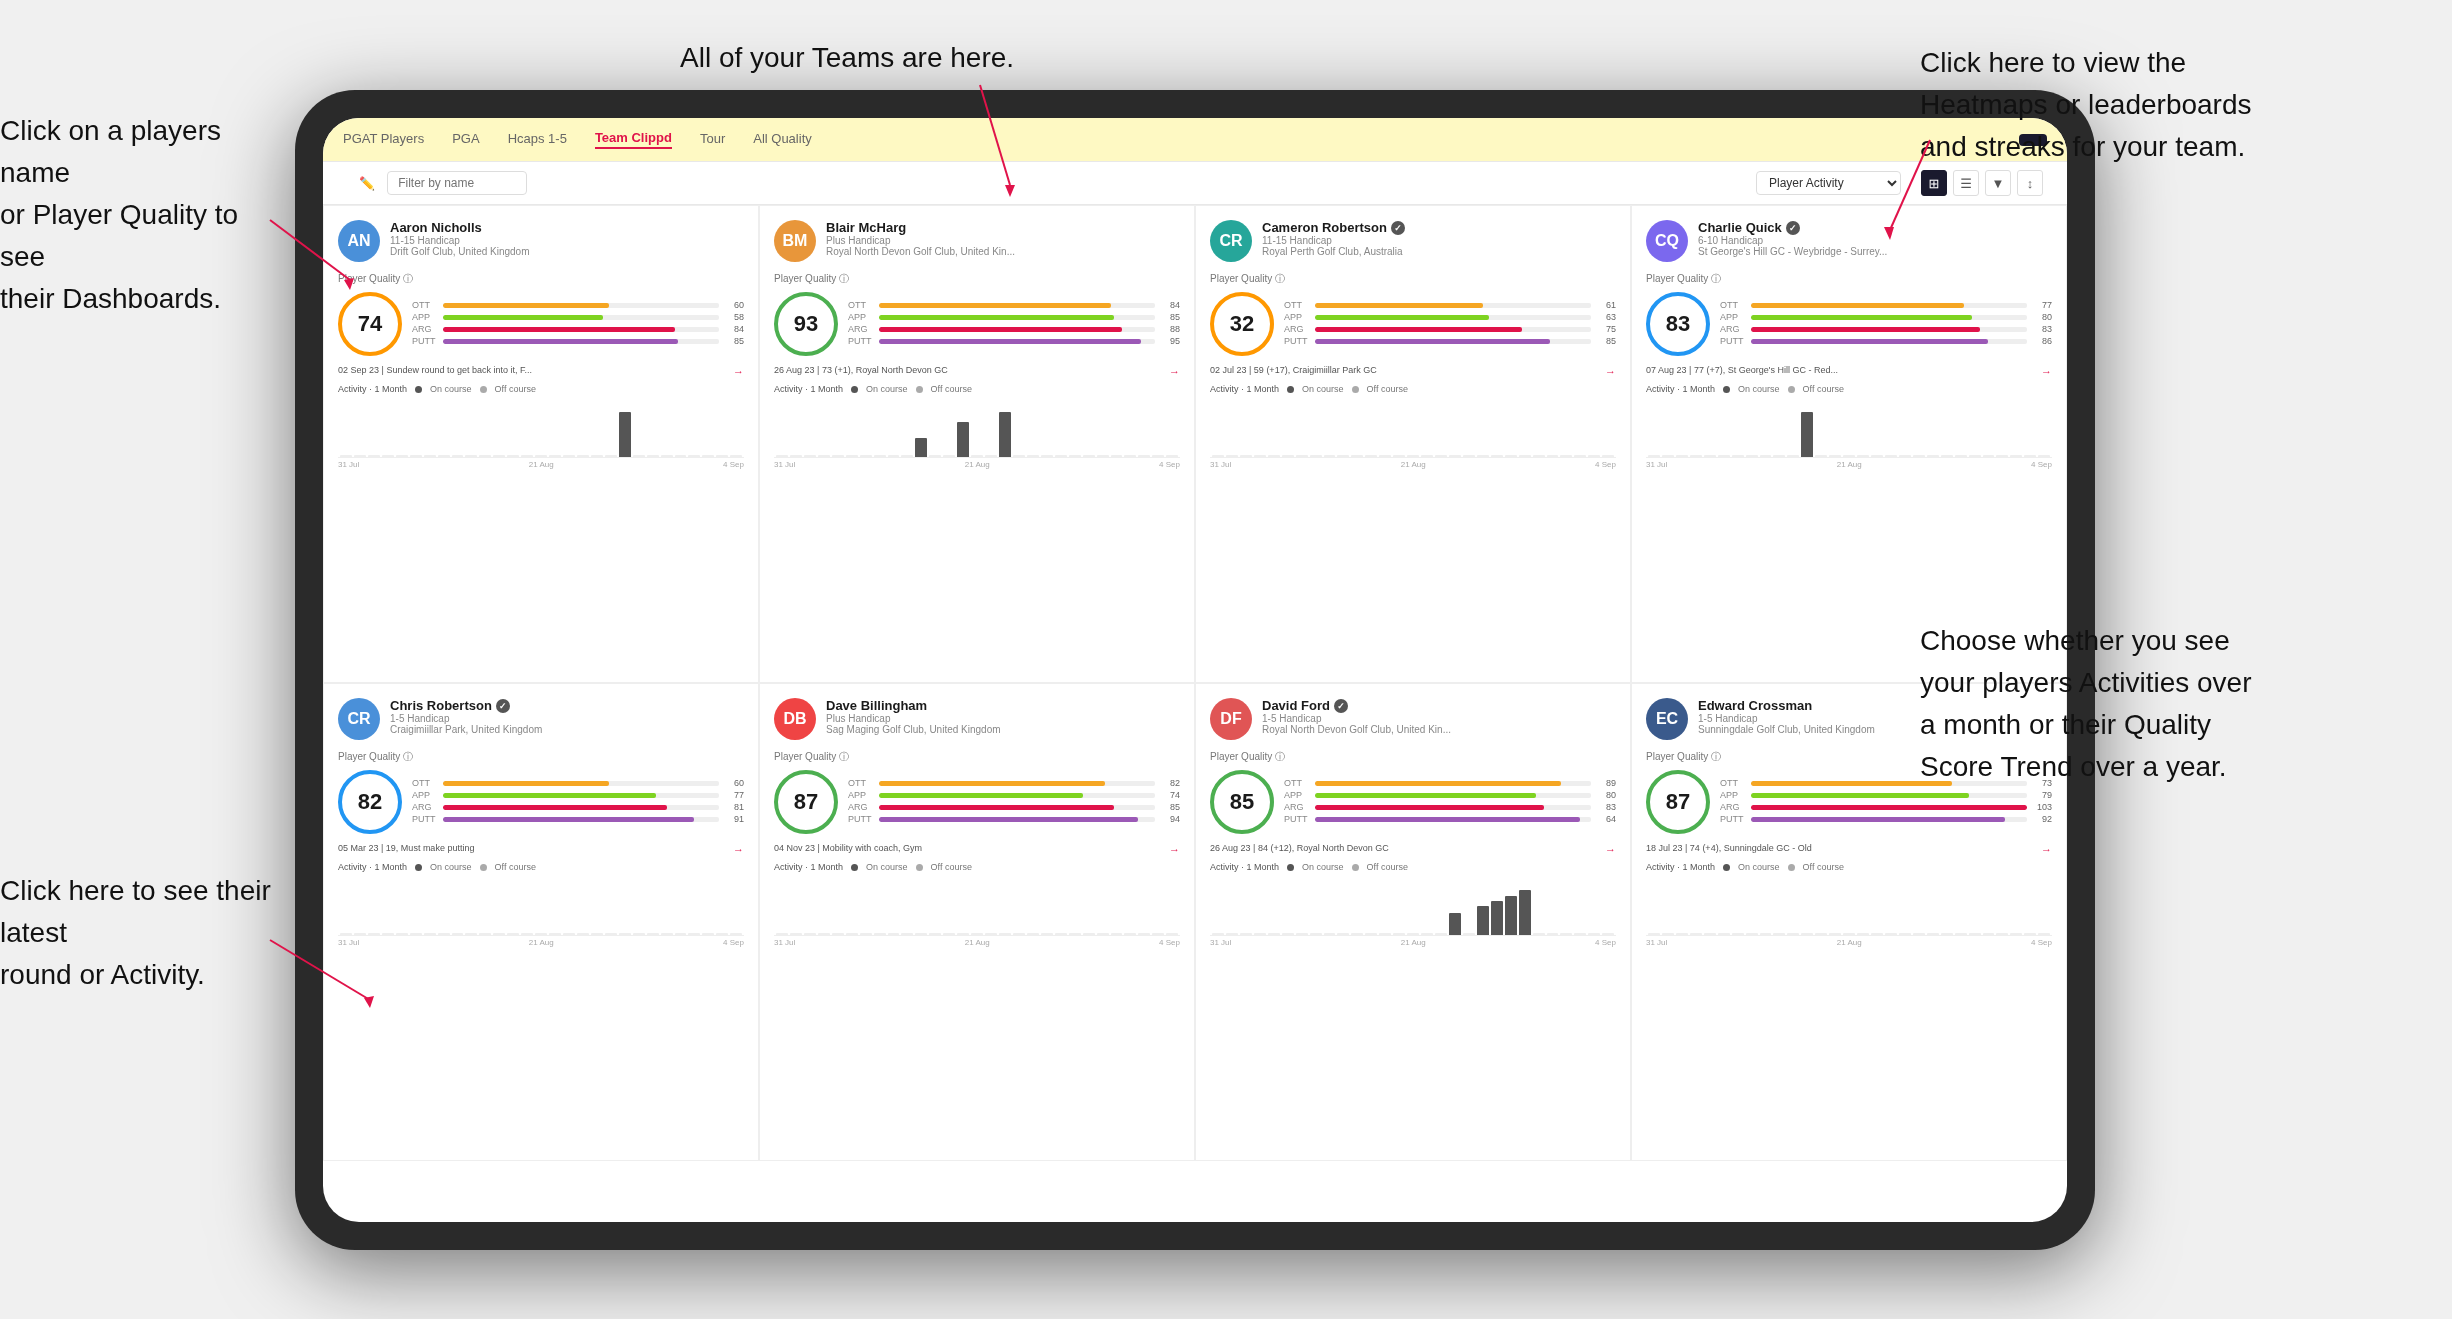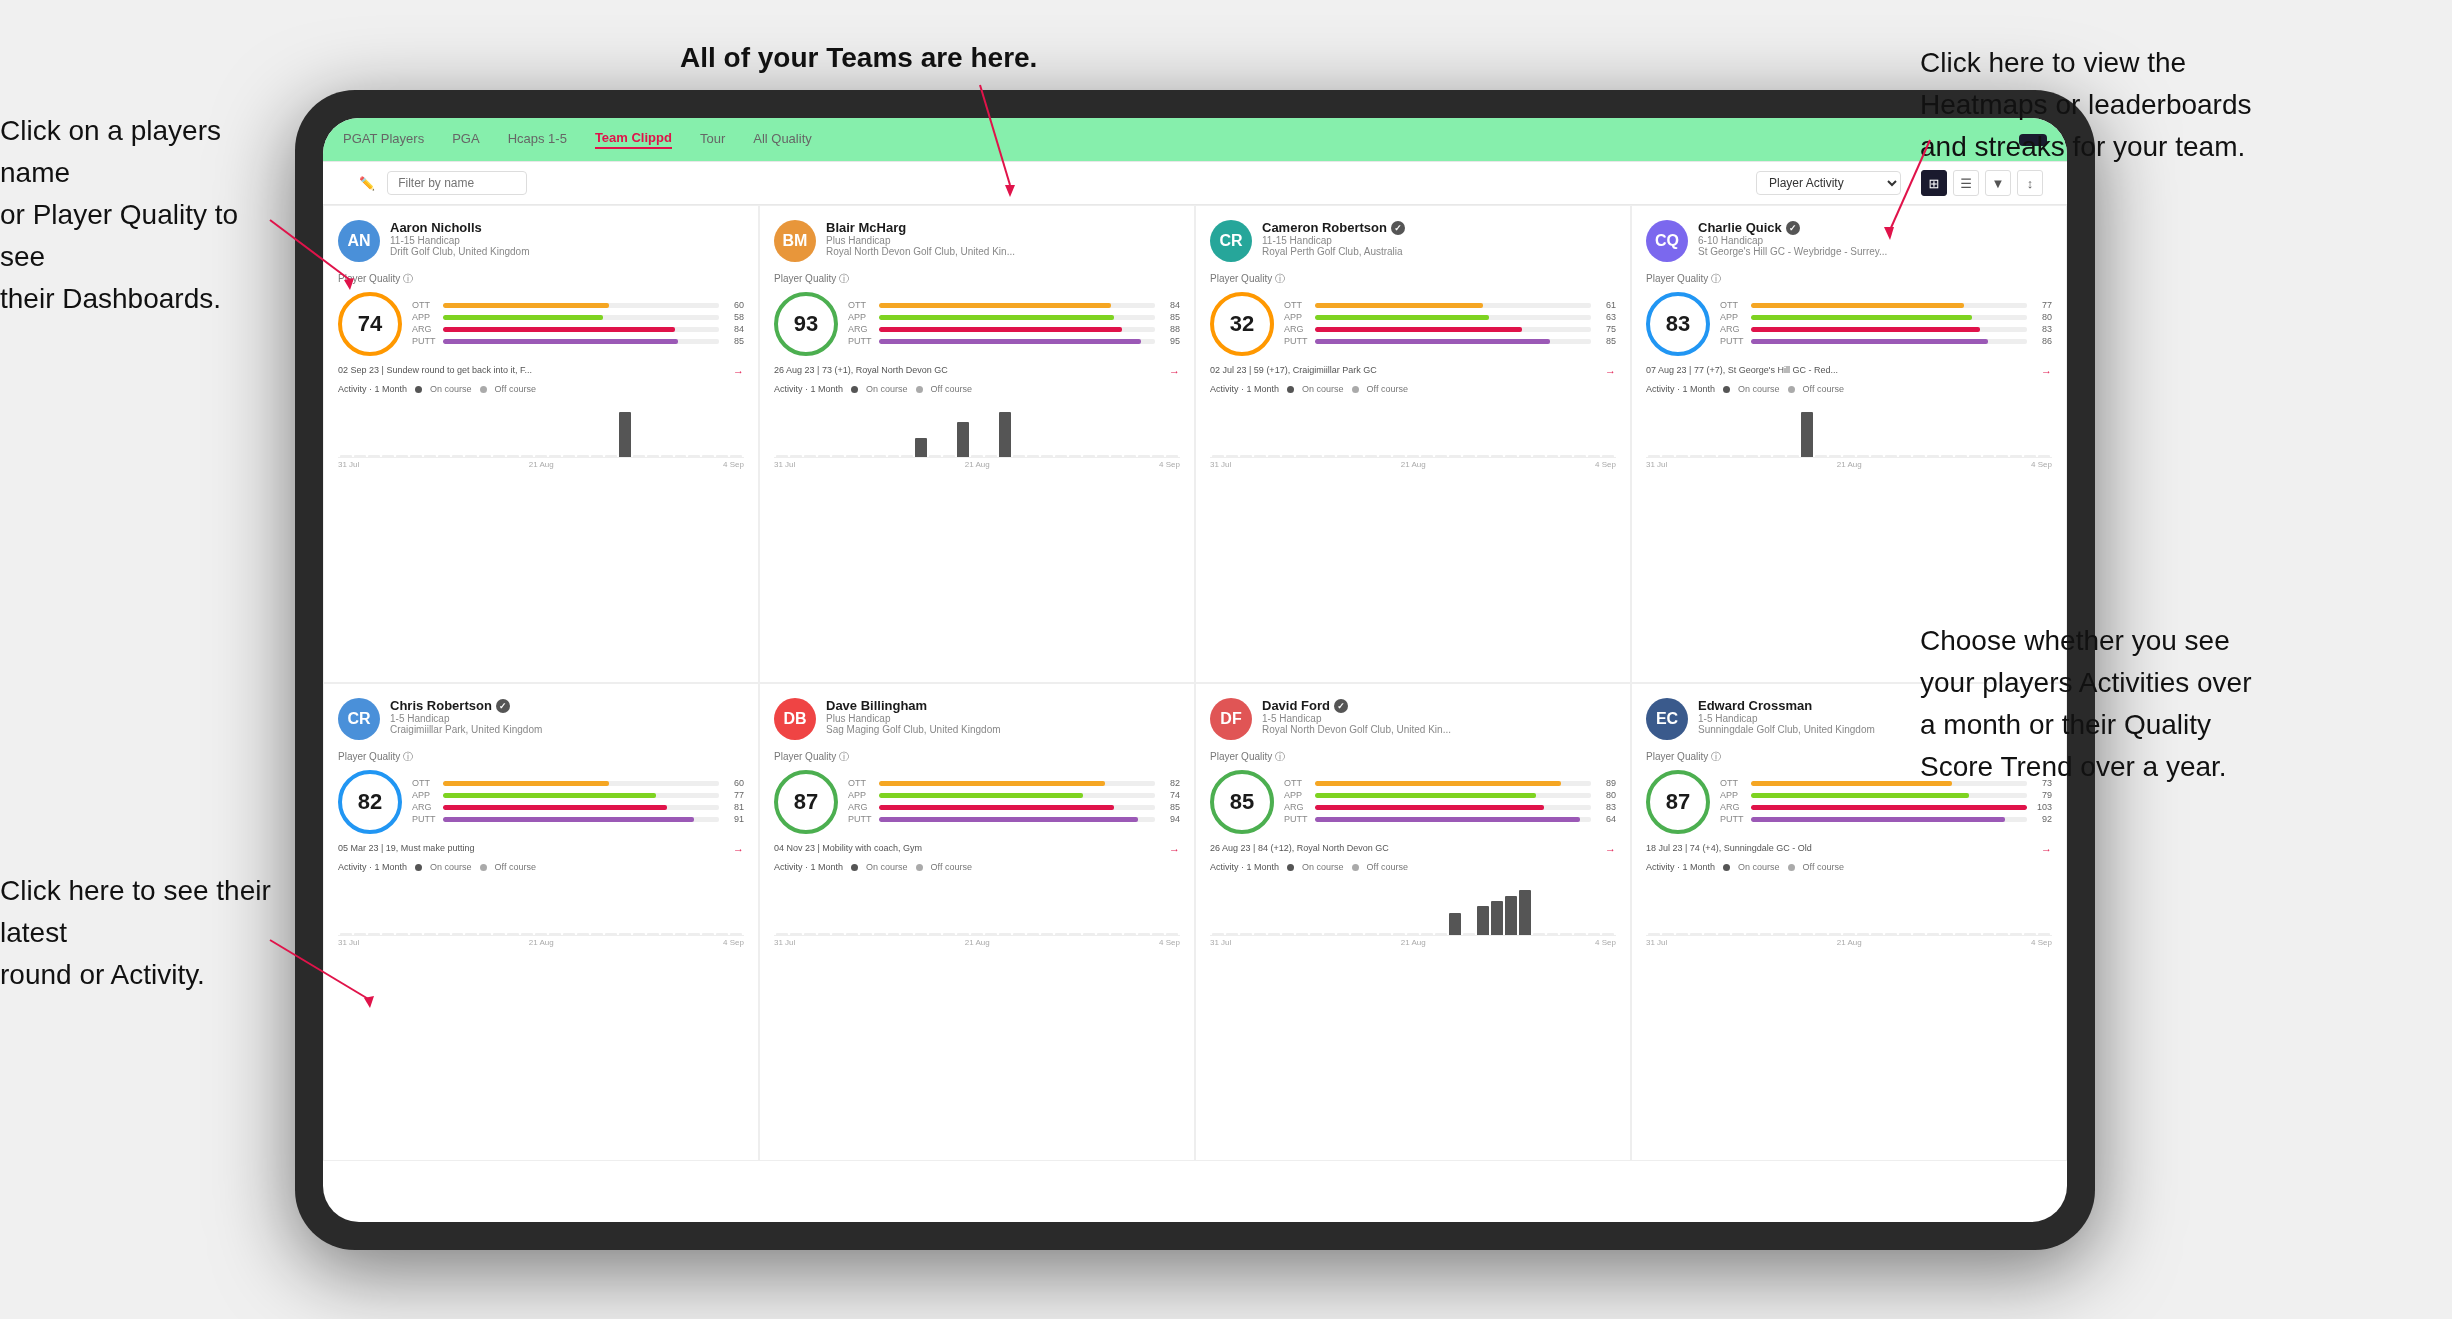--- a/index.html
+++ b/index.html
@@ -87,21 +87,21 @@
       color: #fff;
       cursor: pointer;
     }
 
     
     .sub-nav {
       display: flex;
       align-items: center;
       padding: 0 20px;
       height: 44px;
-      background: #86efac;
+      background: #fef9c3;
       border-bottom: 1px solid #e8e8e8;
       gap: 28px;
     }
     .sub-nav-item {
       font-size: 13px;
       color: #666;
       cursor: pointer;
       padding-bottom: 2px;
     }
     .sub-nav-item.active {
@@ -1203,21 +1203,21 @@
           <span>21 Aug</span>
           <span>4 Sep</span>
         </div>
       </div>
     </div>
       </div>
 
   </div>
 </div>
 
-<div style="position:absolute;top:42px;left:680px;font-size:28px;color:#111;font-weight:700;">All of your Teams are here.</div>
+<div style="position:absolute;top:42px;left:680px;font-size:28px;color:#111;font-weight:400;">All of your Teams are here.</div>
 
 <svg style="position:absolute;top:85px;left:880px;width:200px;height:120px;overflow:visible">
   <line x1="100" y1="0" x2="130" y2="100" stroke="#e0134a" stroke-width="2"></line>
   <polygon points="125,100 135,100 130,112" fill="#e0134a"></polygon>
 </svg>
 
 <div style="position:absolute;top:42px;left:1920px;font-size:28px;color:#111;font-weight:400;line-height:1.5;">Click here to view the<br>Heatmaps or leaderboards<br>and streaks for your team.</div>
 <svg style="position:absolute;top:140px;left:1870px;width:120px;height:120px;overflow:visible">
   <line x1="60" y1="0" x2="20" y2="90" stroke="#e0134a" stroke-width="2"></line>
   <polygon points="14,87 24,87 20,100" fill="#e0134a"></polygon>

